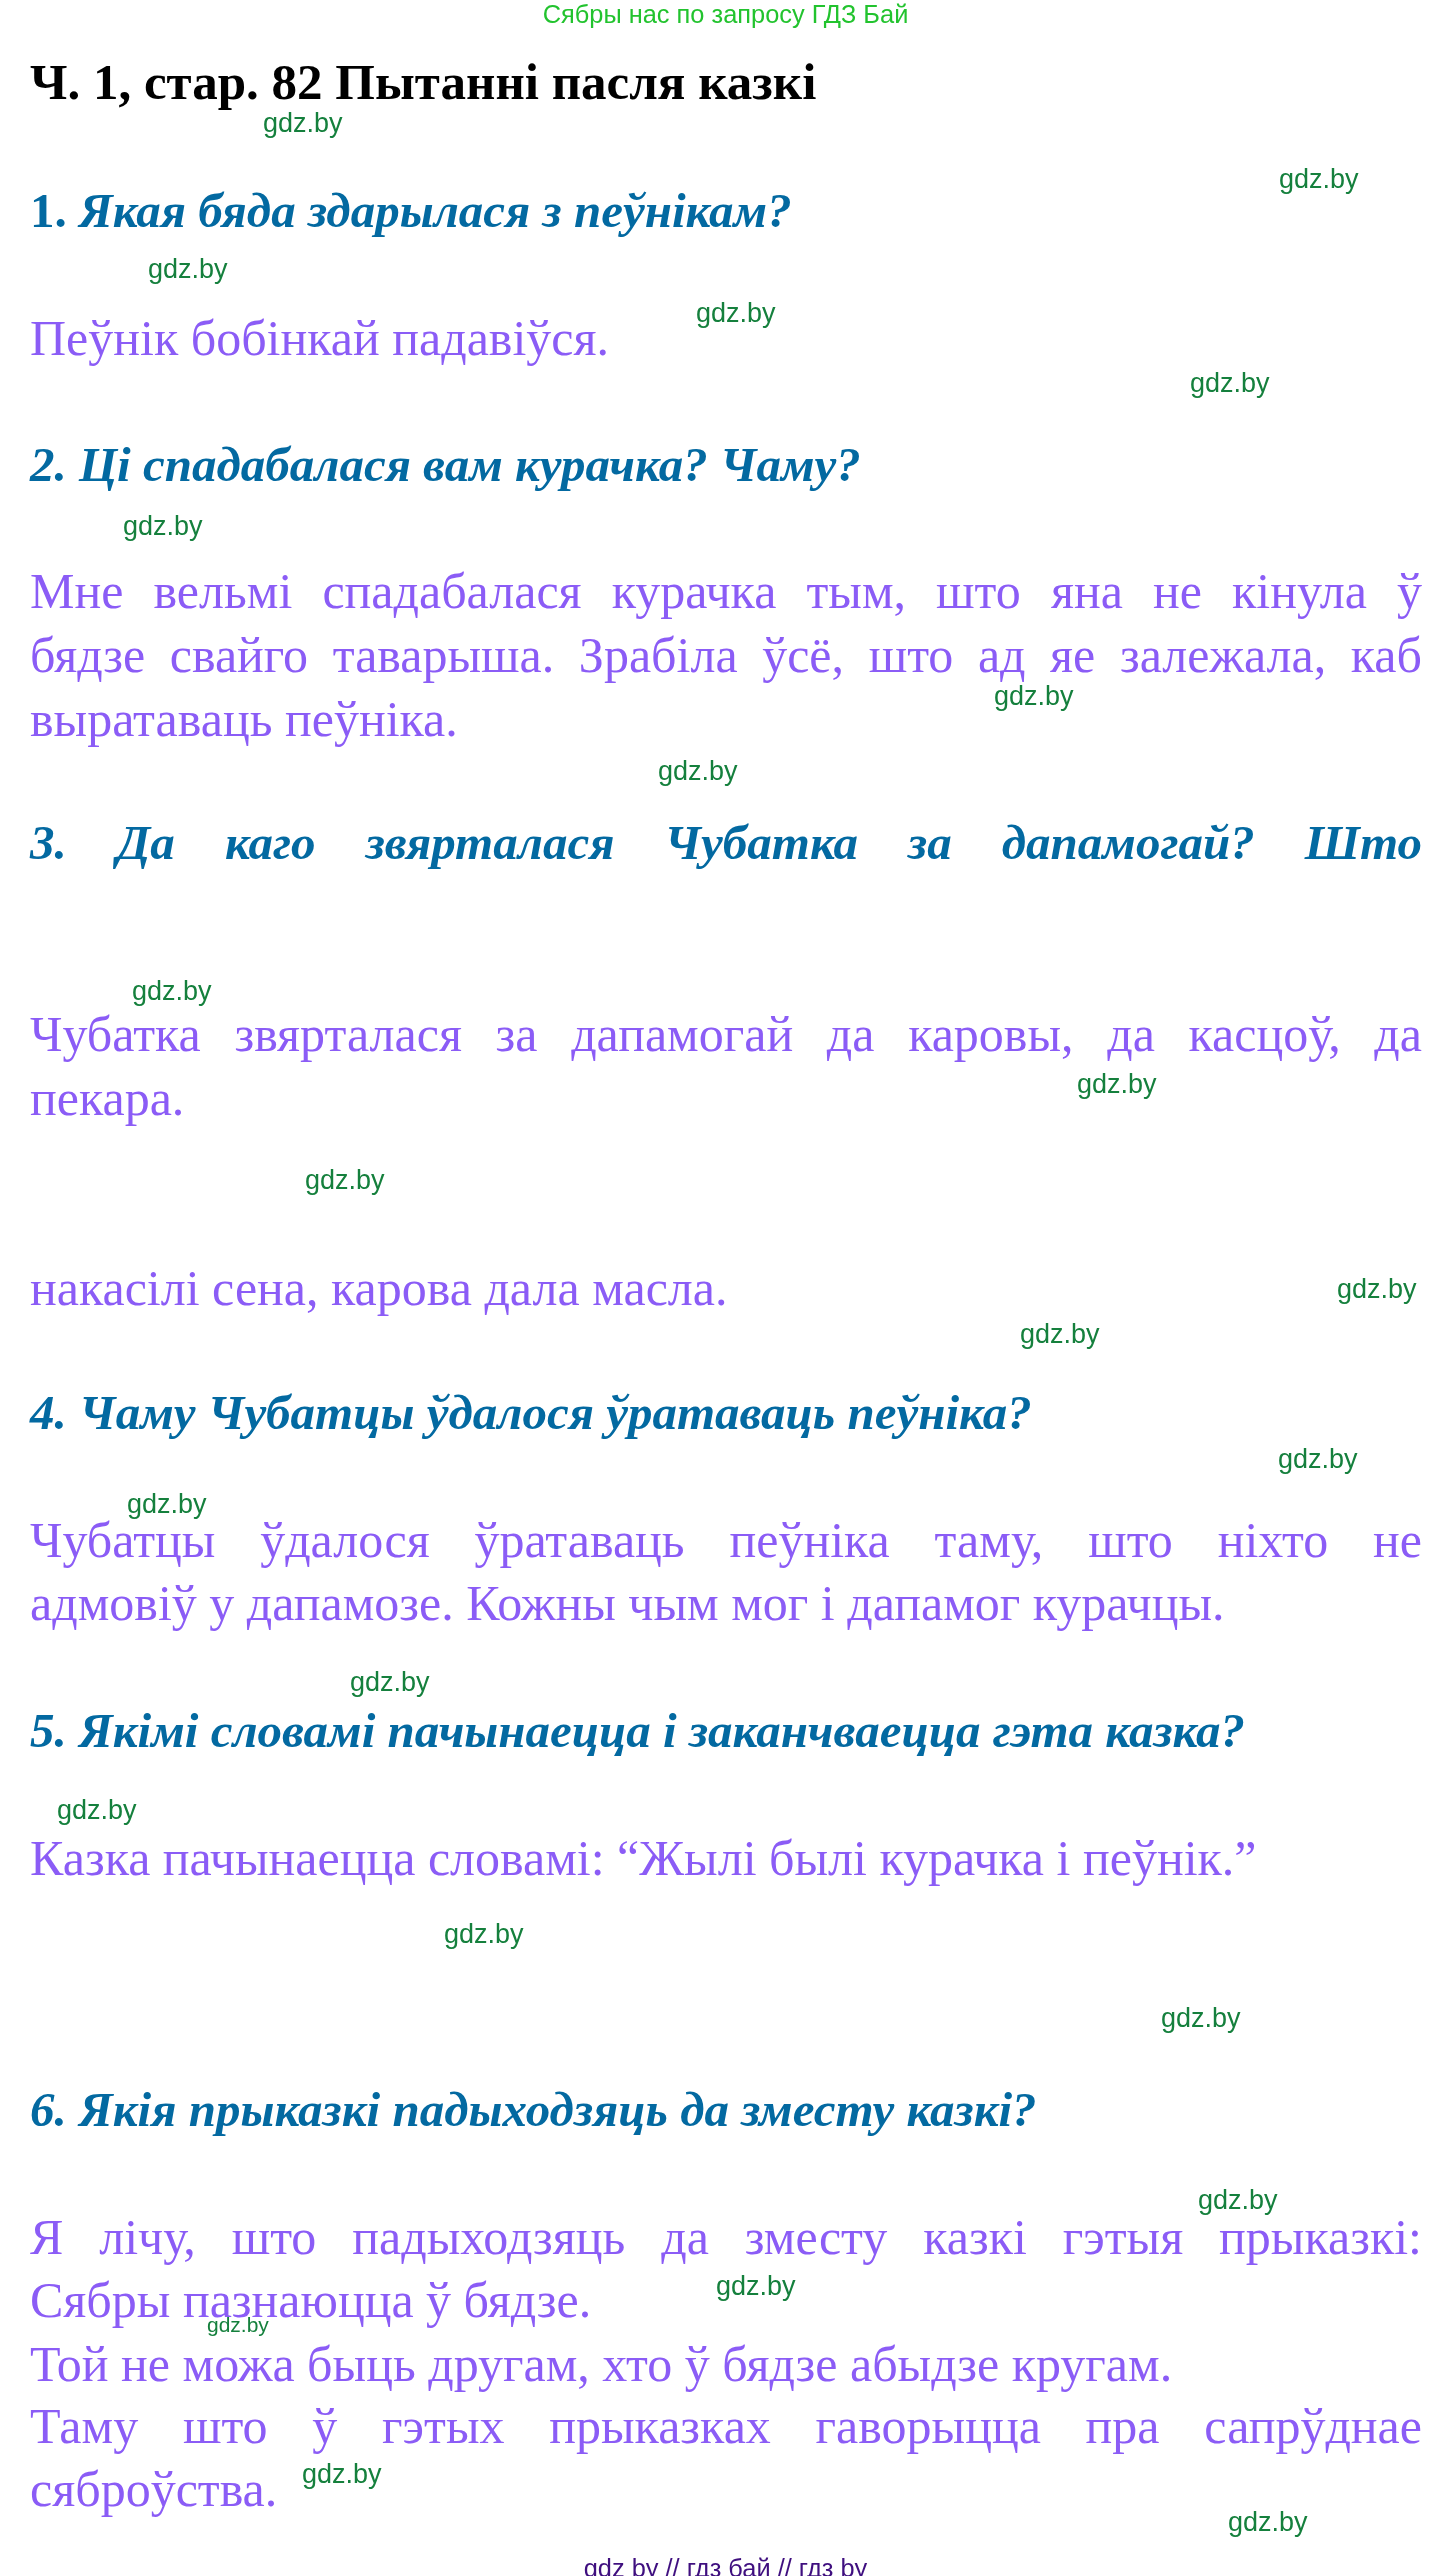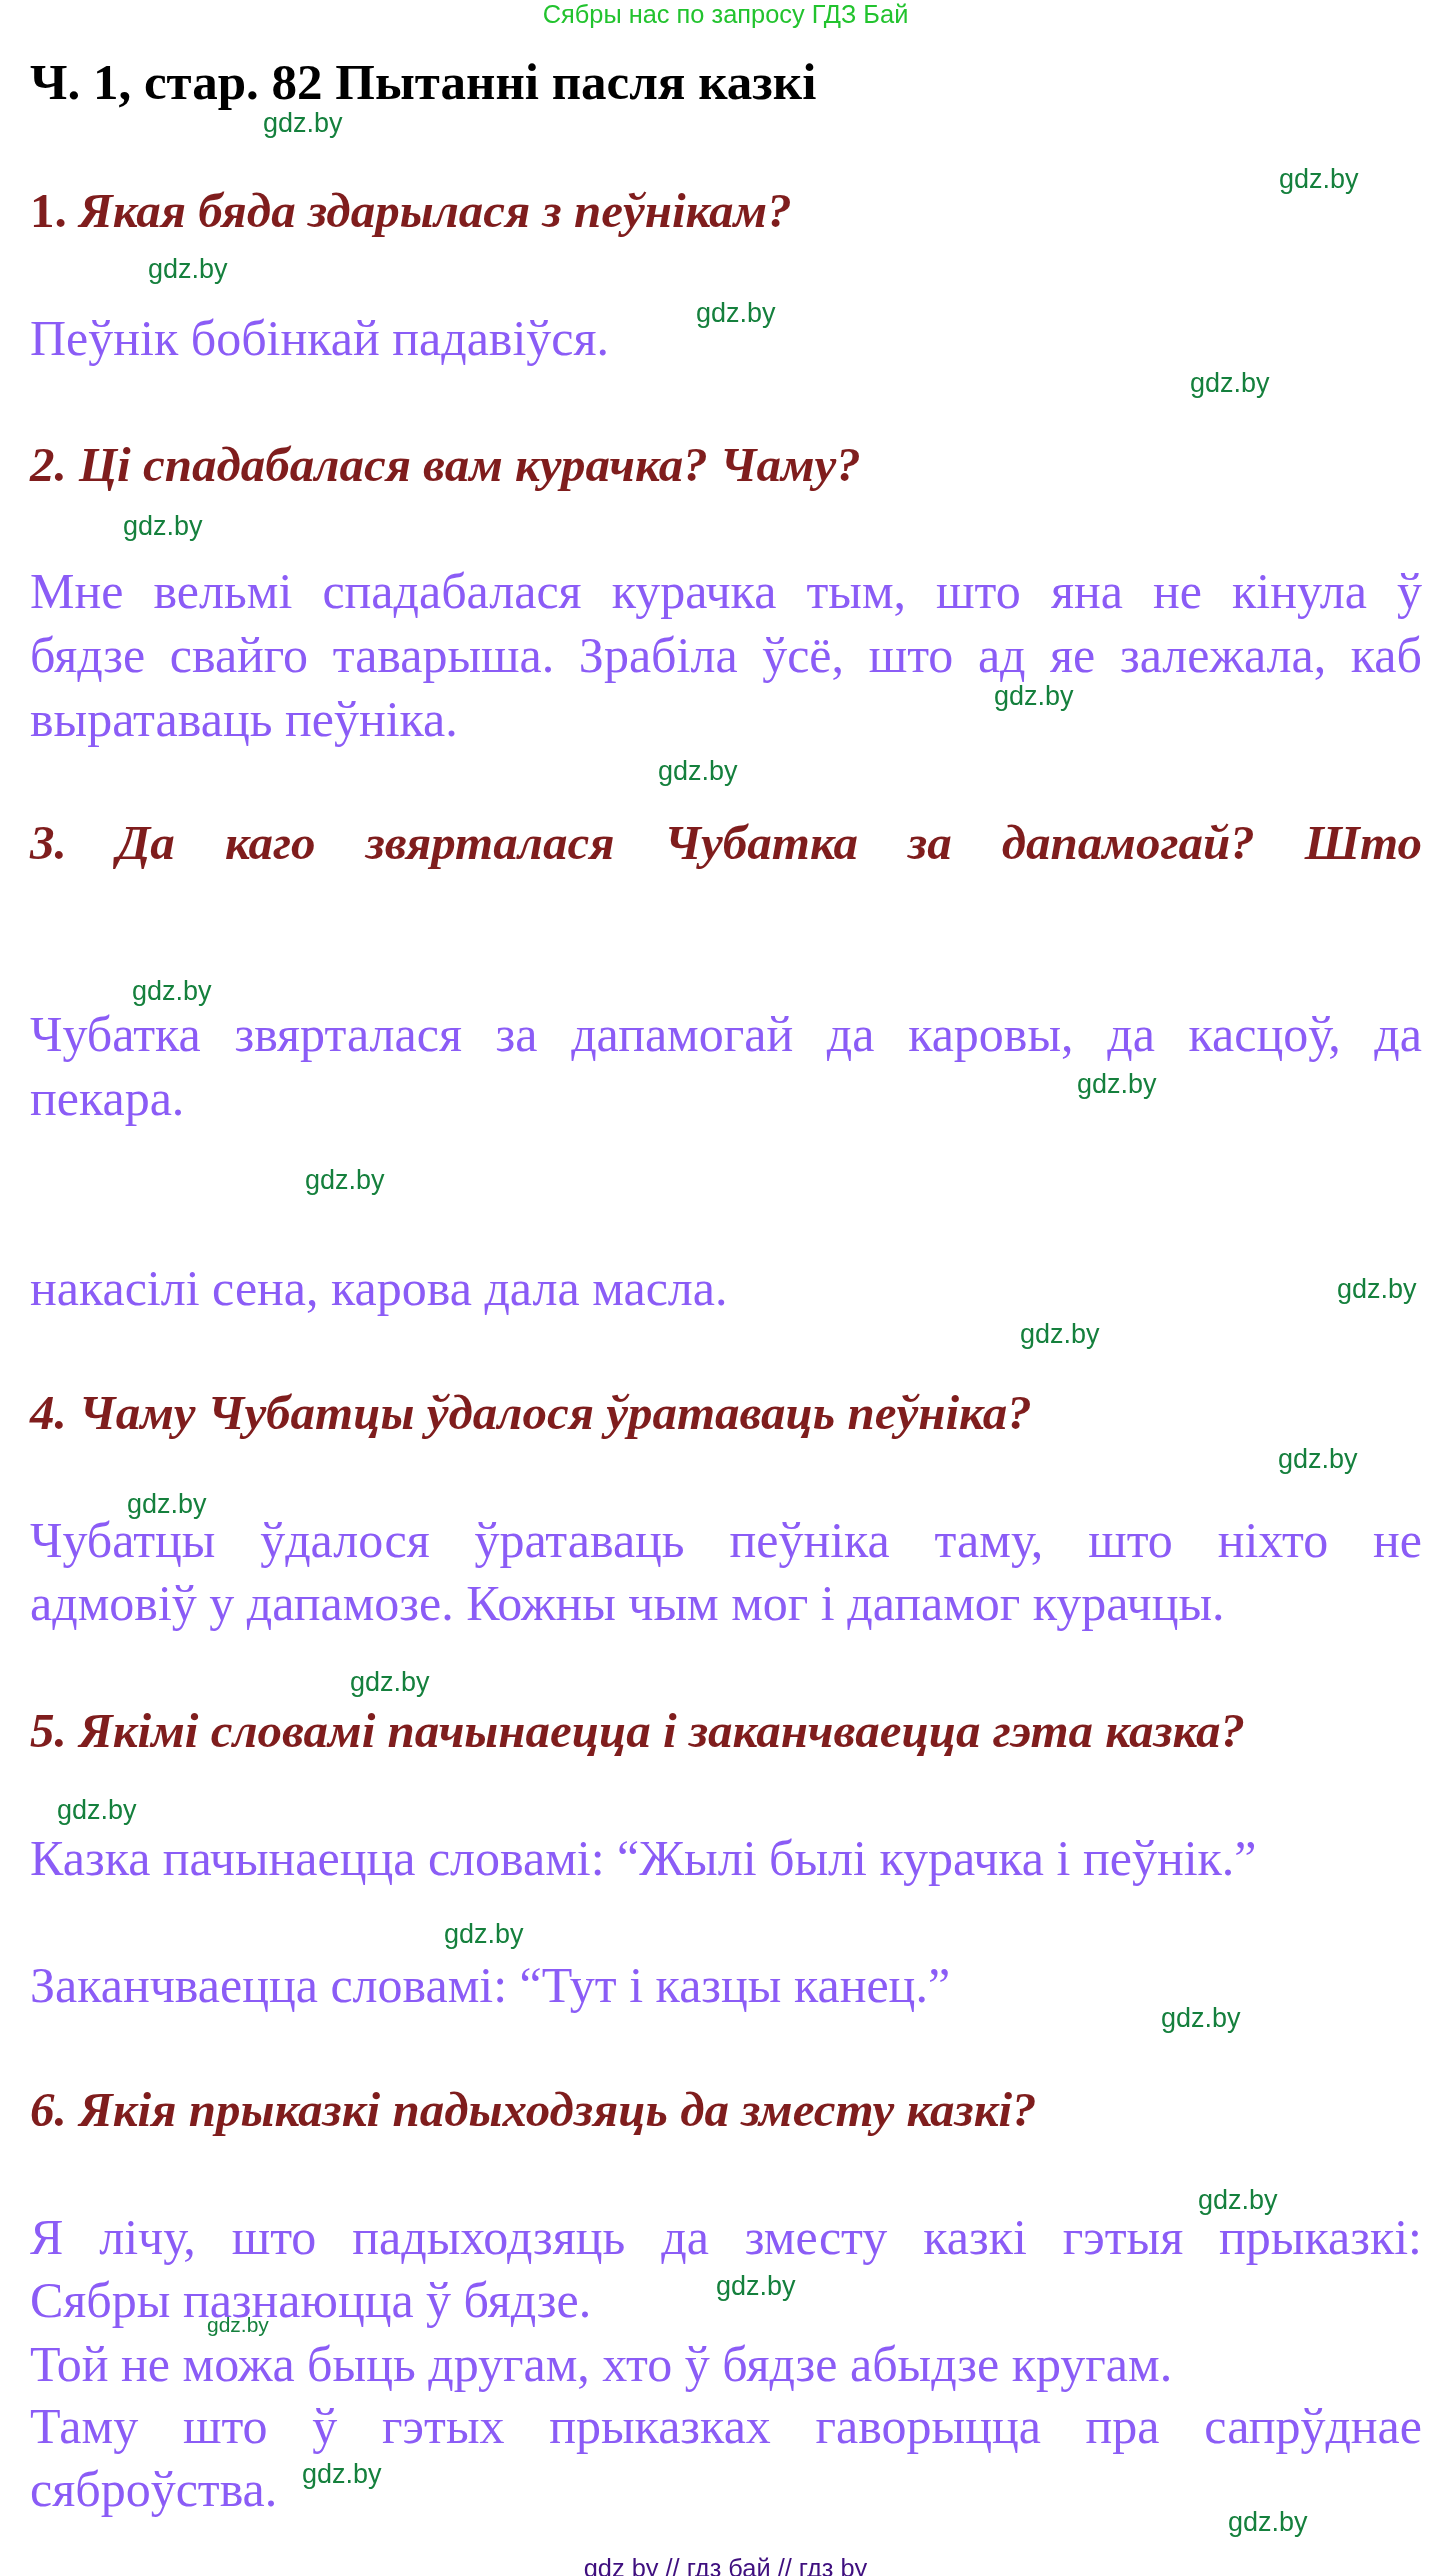--- a/index.html
+++ b/index.html
@@ -5,21 +5,21 @@
   html, body { margin:0; padding:0; background:#ffffff; }
   body { width:1451px; height:2576px; position:relative; overflow:hidden; }
   .page { position:absolute; left:0; top:0; width:1451px; height:2576px; background:#fff; }
   .top-banner { position:absolute; top:0; left:0; width:1451px; text-align:center;
     font-family:"Liberation Sans", sans-serif; font-size:25.4px; line-height:28px; color:#22c32e; }
   .footer { position:absolute; top:2552px; left:0; width:1451px; text-align:center;
     font-family:"Liberation Sans", sans-serif; font-size:25.4px; line-height:32px; color:#3f0f7f; }
   .title { position:absolute; left:30px; top:52px; font-family:"Liberation Serif", serif;
     font-weight:bold; font-size:51px; line-height:60px; color:#000; white-space:nowrap; }
   .q { position:absolute; left:30px; width:1392px; font-family:"Liberation Serif", serif;
-    font-weight:bold; font-style:italic; font-size:49px; line-height:64px; color:#7f1d1d; }
+    font-weight:bold; font-style:italic; font-size:49px; line-height:64px; color:#0369a1; }
   .q .num-upright { font-style:normal; }
   .line { position:absolute; left:30px; width:1392px; font-family:"Liberation Serif", serif;
     font-size:50px; line-height:64px; color:#8b5cf6; white-space:nowrap; }
   .justify { text-align:justify; text-align-last:justify; white-space:normal; }
   .q.justify { text-align:justify; text-align-last:justify; }
   .wm { position:absolute; font-family:"Liberation Sans", sans-serif; font-size:27px;
     line-height:30px; color:#15803d; white-space:nowrap; }
   .wm.small { font-size:21px; line-height:22.6px; }
 </style>
 </head>
@@ -43,21 +43,20 @@
   <div class="line justify" style="top:1002px;">Чубатка звярталася за дапамогай да каровы, да касцоў, да</div>
   <div class="line" style="top:1066px;">пекара.</div>
   <div class="line" style="top:1256px;">накасілі сена, карова дала масла.</div>
 
   <div class="q" style="top:1381px;"><span>4.</span> <span>Чаму Чубатцы ўдалося ўратаваць пеўніка?</span></div>
   <div class="line justify" style="top:1508px;">Чубатцы ўдалося ўратаваць пеўніка таму, што ніхто не</div>
   <div class="line" style="top:1571px;">адмовіў у дапамозе. Кожны чым мог і дапамог курачцы.</div>
 
   <div class="q" style="top:1699px;"><span>5.</span> <span>Якімі словамі пачынаецца і заканчваецца гэта казка?</span></div>
   <div class="line" style="top:1826px;">Казка пачынаецца словамі: “Жылі былі курачка і пеўнік.”</div>
-  <div class="line" style="top:1953px;">Заканчваецца словамі: “Тут і казцы канец.”</div>
 
   <div class="q" style="top:2078px;"><span>6.</span> <span>Якія прыказкі падыходзяць да зместу казкі?</span></div>
   <div class="line justify" style="top:2205px;">Я лічу, што падыходзяць да зместу казкі гэтыя прыказкі:</div>
   <div class="line" style="top:2268px;">Сябры пазнаюцца ў бядзе.</div>
   <div class="line" style="top:2332px;">Той не можа быць другам, хто ў бядзе абыдзе кругам.</div>
   <div class="line justify" style="top:2394px;">Таму што ў гэтых прыказках гаворыцца пра сапрўднае</div>
   <div class="line" style="top:2457px;">сяброўства.</div>
 
   <div id="watermarks">
       <div class="wm" style="left: 263px; top: 108px;">gdz.by</div>

